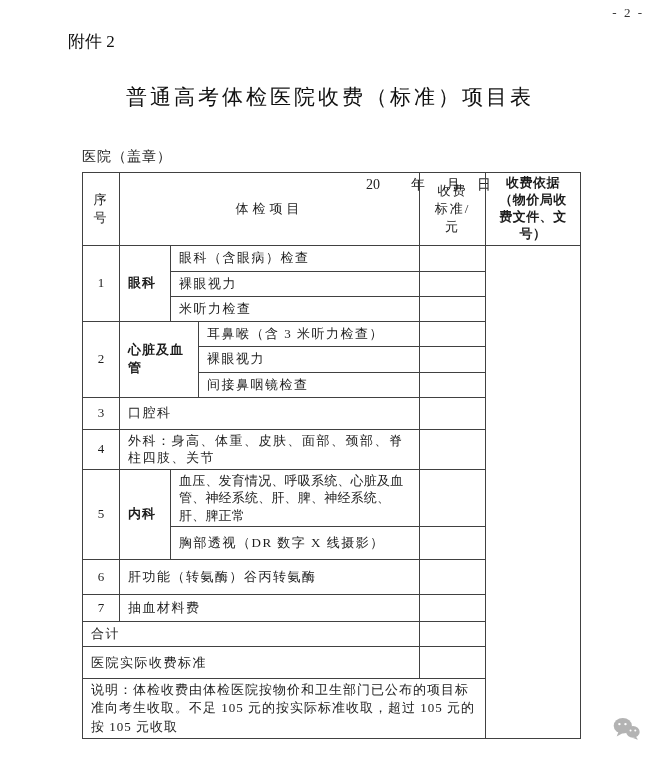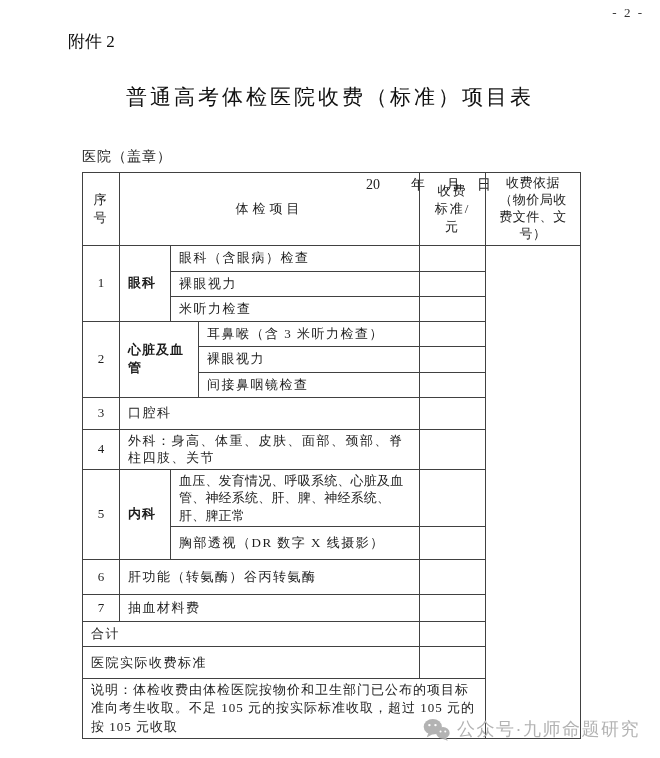--- a/index.html
+++ b/index.html
@@ -28,21 +28,21 @@
   }
   .hdr{text-align:center;letter-spacing:2px;}
   .hdr-item{letter-spacing:4px;}
   .pre{white-space:pre-line;}
   .seq{text-align:center;padding:2px 2px;letter-spacing:0;}
   .cat{letter-spacing:1px;padding:2px 4px 2px 7px;font-weight:bold;}
   .item{letter-spacing:1.5px;}
   .item-tight{letter-spacing:0.2px;line-height:1.35;}
   .wrapall{word-break:break-all;}
   .note-cell{letter-spacing:1px;line-height:1.4;padding:4px 8px;}
-  .basis-hdr{letter-spacing:0.5px;line-height:1.3;padding:2px 4px;}
+  .basis-hdr{letter-spacing:0.5px;line-height:1.3;padding:2px 4px;font-weight:bold;}
 
   .footer{
     position:absolute;top:717px;right:20px;display:flex;align-items:center;gap:7px;
     color:#b3b3b3;font-family:"Liberation Sans","DejaVu Sans",sans-serif;
     font-size:18px;letter-spacing:1.5px;
   }
   .wechat-icon{width:27px;height:23px;display:block;}
 </style>
 </head>
 <body>
@@ -168,16 +168,15 @@
     <svg class="wechat-icon" viewBox="0 0 40 34" xmlns="http://www.w3.org/2000/svg">
       <ellipse cx="14.5" cy="13" rx="13.5" ry="11.5" fill="#b3b3b3"></ellipse>
       <path d="M8 22 L5.5 29 L14 24 Z" fill="#b3b3b3"></path>
       <circle cx="9.5" cy="10.5" r="1.8" fill="#ffffff"></circle>
       <circle cx="18.5" cy="10.5" r="1.8" fill="#ffffff"></circle>
       <ellipse cx="29.5" cy="22" rx="10" ry="8.8" fill="#b3b3b3"></ellipse>
       <path d="M34 29 L37 33.5 L29.5 31 Z" fill="#b3b3b3"></path>
       <circle cx="26" cy="20" r="1.5" fill="#ffffff"></circle>
       <circle cx="33" cy="20" r="1.5" fill="#ffffff"></circle>
     </svg>
-    <span>公众号·九师命题研究</span>
   </div>
 
 </div>
 
 </body></html>

